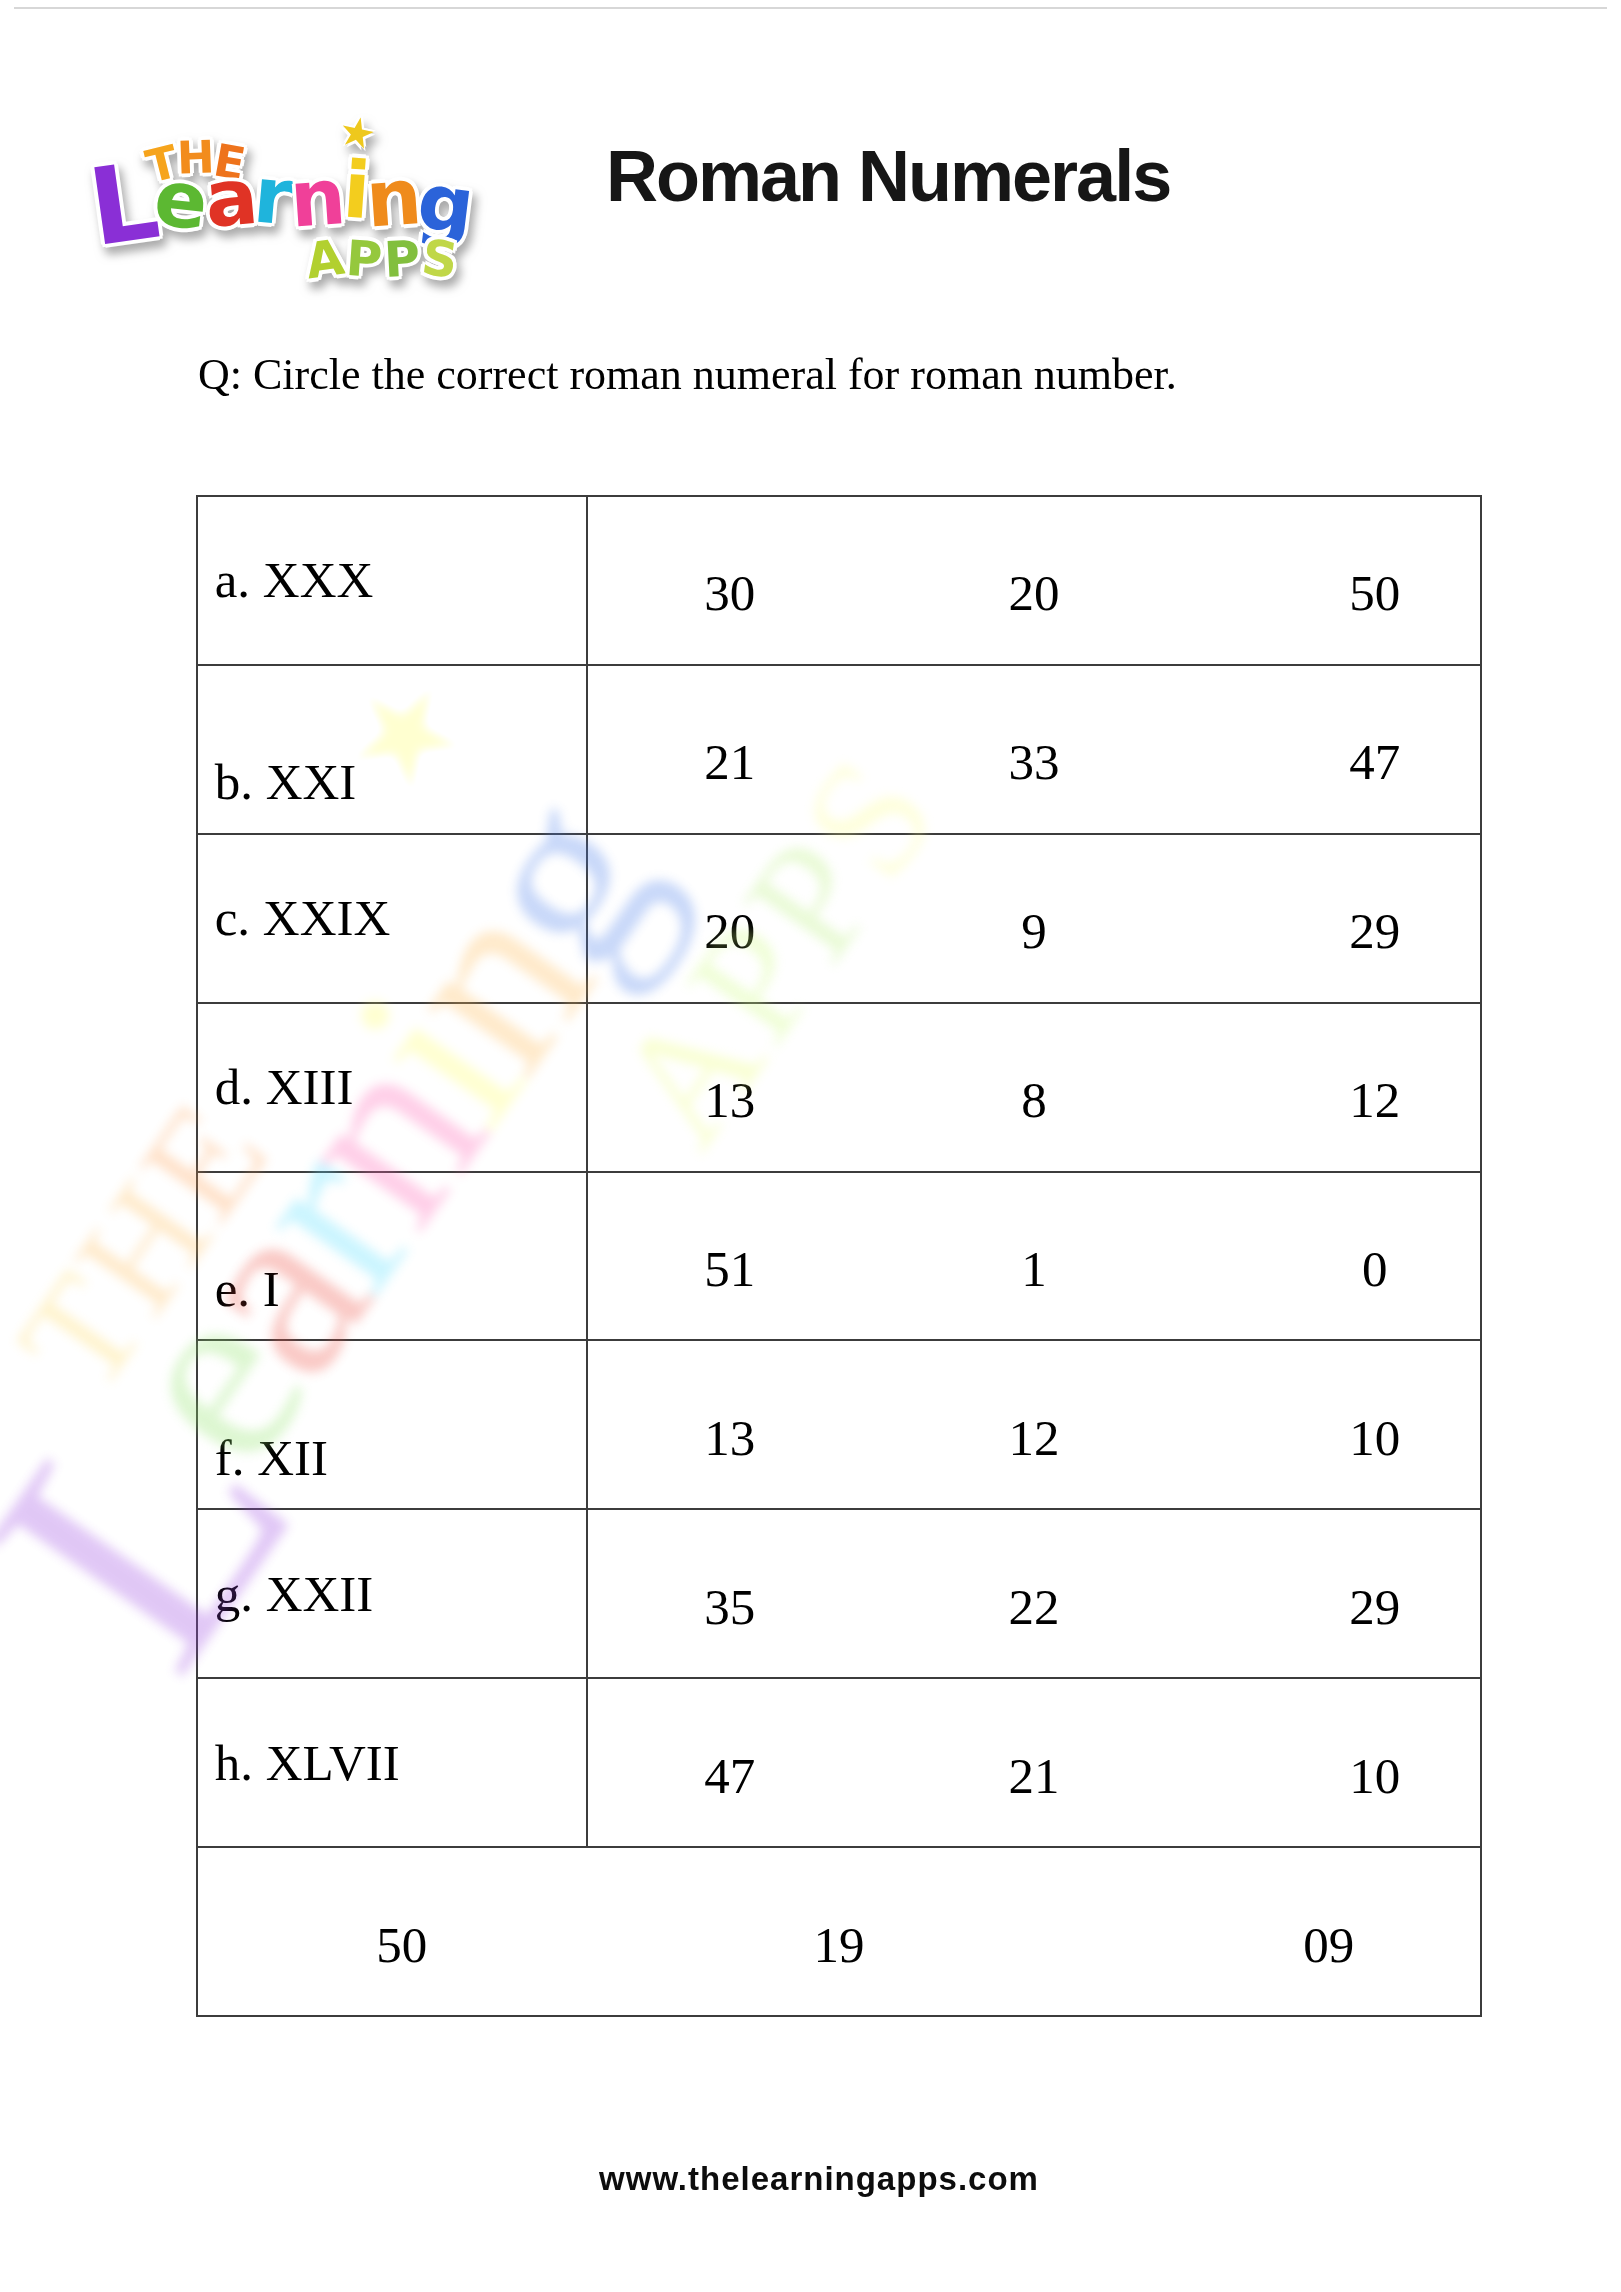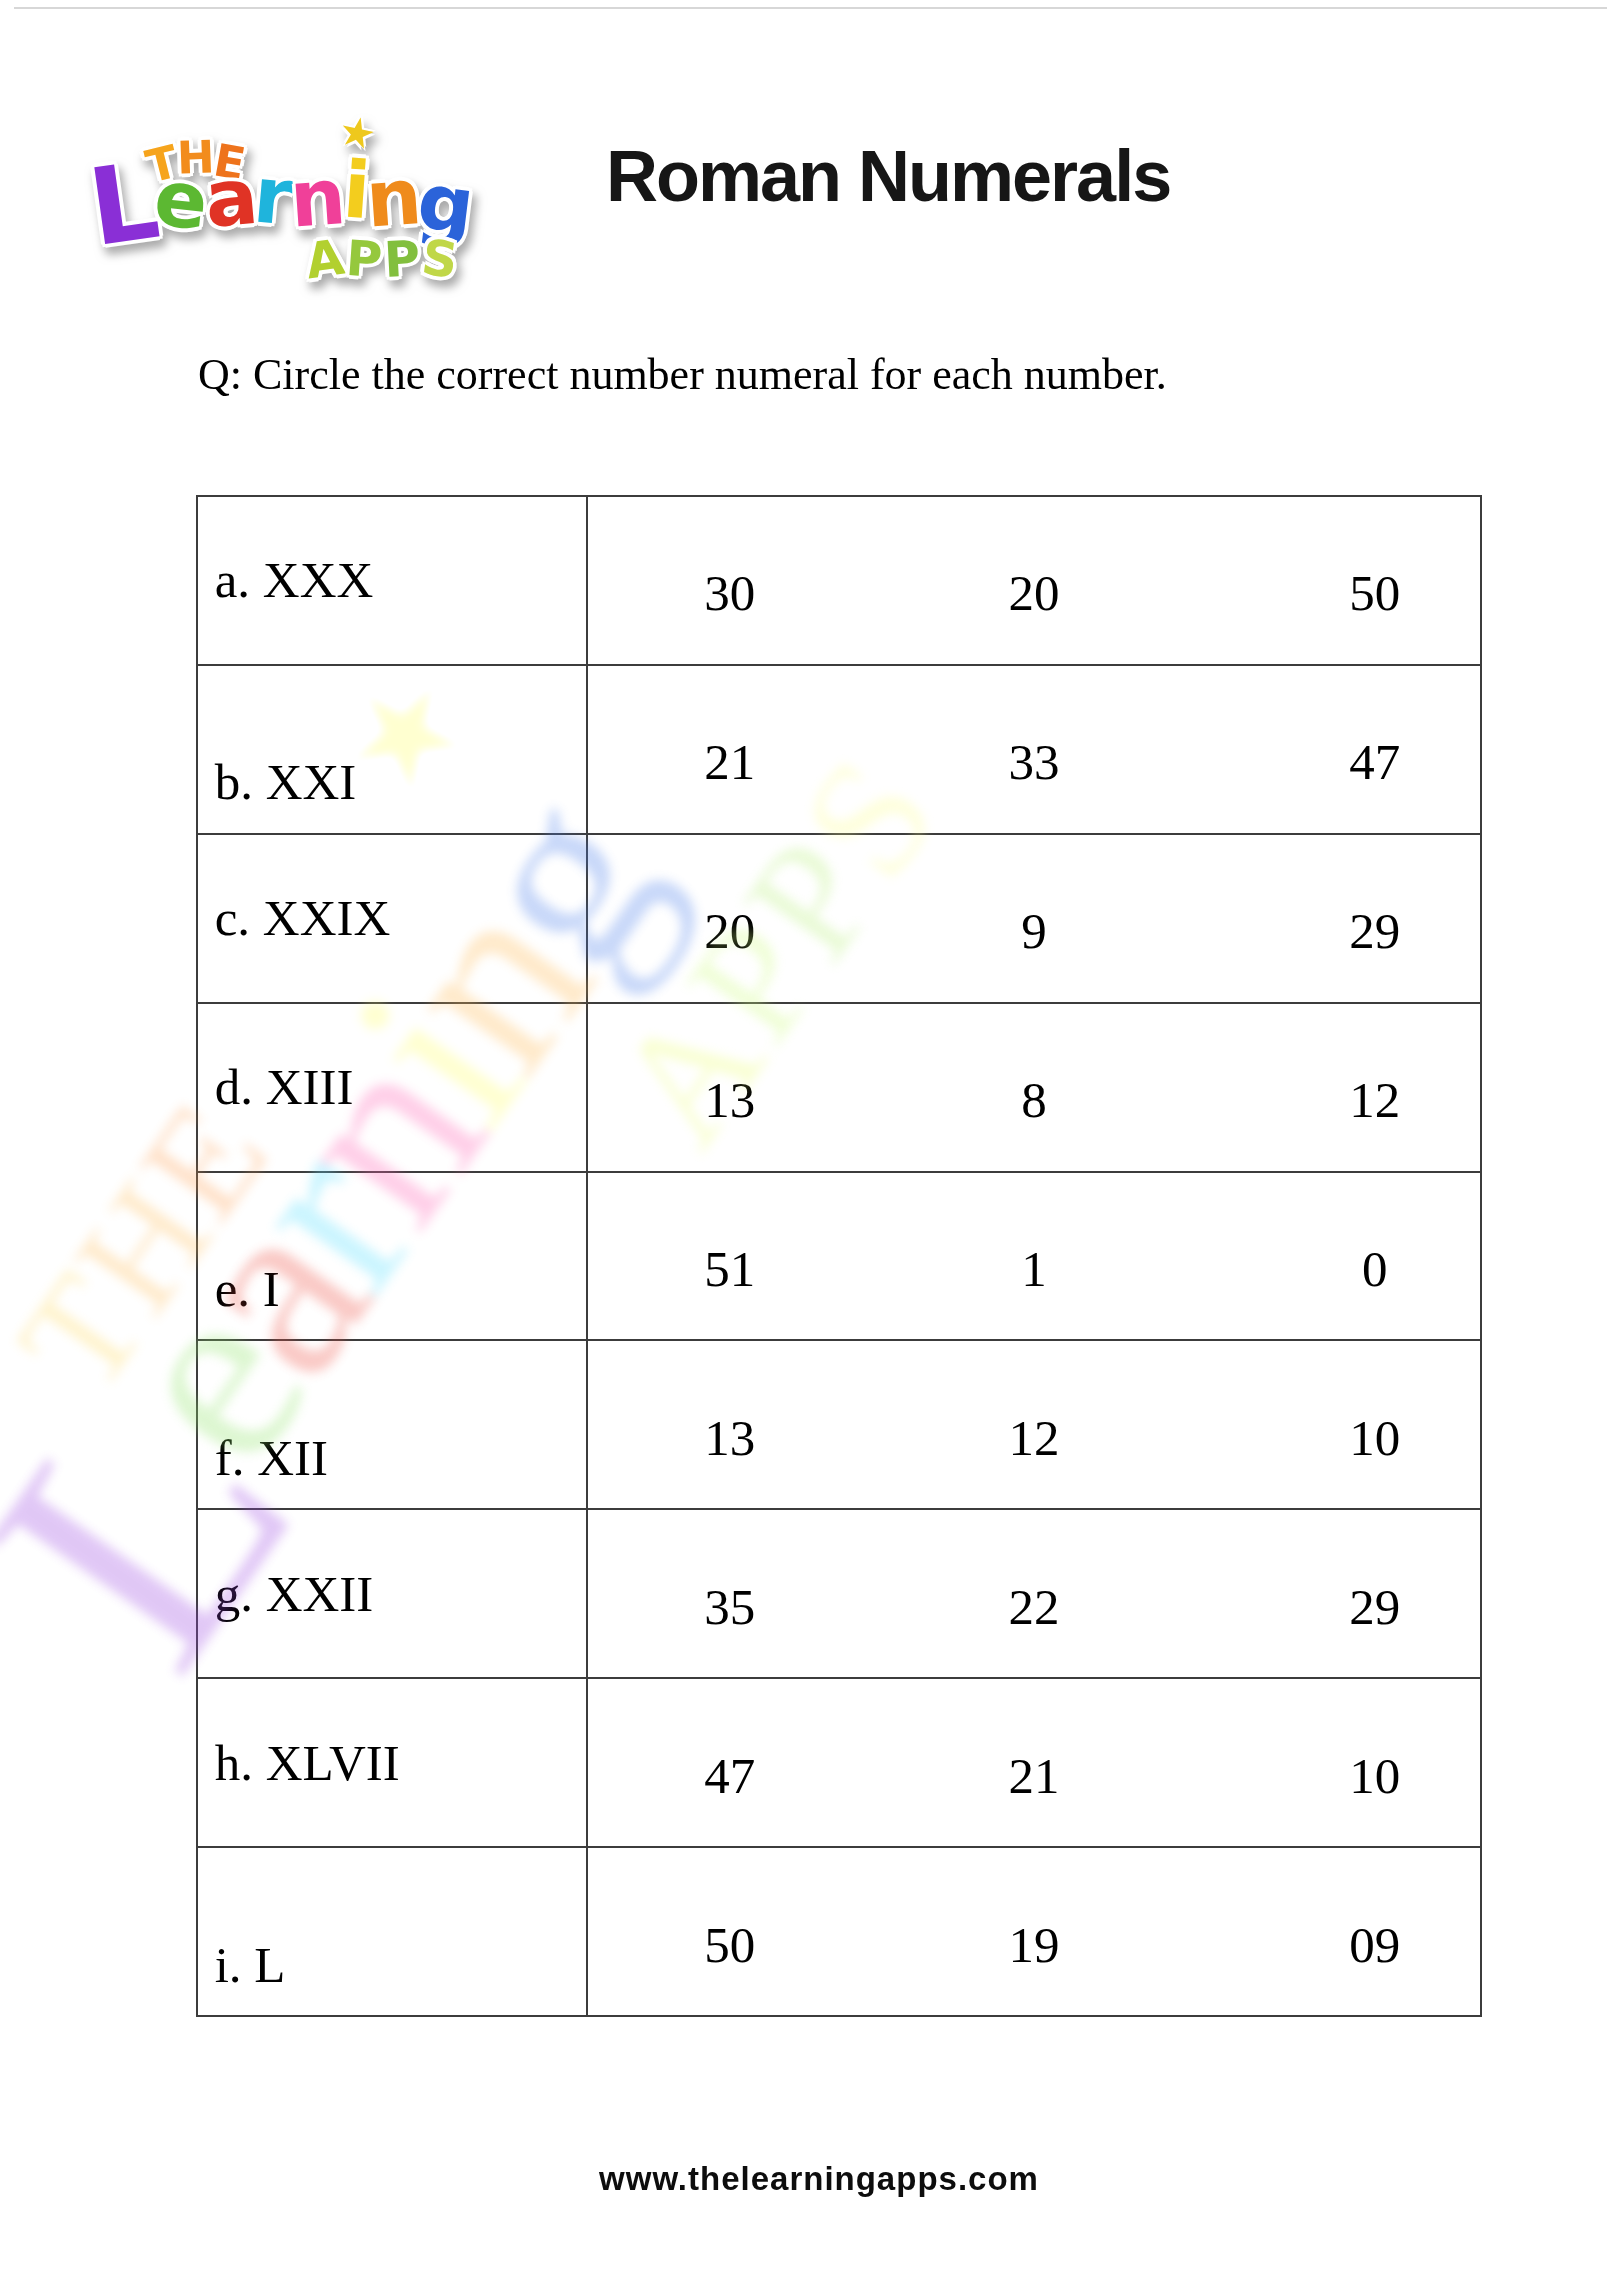--- a/index.html
+++ b/index.html
@@ -108,21 +108,21 @@
 
   <div class="logo" id="header-logo">
     <div class="logo-the"><span class="letter" style="color: rgb(246, 164, 28);">T</span><span class="letter" style="color: rgb(242, 140, 29);">H</span><span class="letter" style="color: rgb(238, 115, 28);">E</span></div>
     <div class="logo-learning"><span class="letter" style="color: rgb(138, 47, 214);">L</span><span class="letter" style="color: rgb(92, 184, 50);">e</span><span class="letter" style="color: rgb(224, 51, 37);">a</span><span class="letter" style="color: rgb(31, 180, 220);">r</span><span class="letter" style="color: rgb(240, 64, 153);">n</span><span class="letter" style="color: rgb(243, 205, 30);">i</span><span class="letter" style="color: rgb(239, 139, 28);">n</span><span class="letter" style="color: rgb(43, 99, 217);">g</span></div>
     <div class="logo-apps"><span class="letter" style="color: rgb(178, 208, 47);">A</span><span class="letter" style="color: rgb(149, 200, 61);">P</span><span class="letter" style="color: rgb(130, 191, 62);">P</span><span class="letter" style="color: rgb(192, 215, 72);">S</span></div>
     <div class="logo-star">★</div>
   </div>
 
   <div class="title">Roman Numerals</div>
 
-  <div class="question">Q: Circle the correct number numeral for each number.</div>
+  <div class="question">Q: Circle the correct roman numeral for roman number.</div>
 
   <div class="sheet-table" id="sheet-table">
   <div class="row">
     <div class="label-cell">
       <span class="row-label">a. XXX</span>
     </div>
     <div class="options-cell">
       <span class="opt opt1">30</span>
       <span class="opt opt2">20</span>
       <span class="opt opt3">50</span>
@@ -200,23 +200,20 @@
       <span class="row-label">h. XLVII</span>
     </div>
     <div class="options-cell">
       <span class="opt opt1">47</span>
       <span class="opt opt2">21</span>
       <span class="opt opt3">10</span>
     </div>
   </div>
 
   <div class="row">
-    <div class="label-cell">
-      <span class="row-label">i. L</span>
-    </div>
     <div class="options-cell">
       <span class="opt opt1">50</span>
       <span class="opt opt2">19</span>
       <span class="opt opt3">09</span>
     </div>
   </div>
 </div>
 
   <div class="watermark" id="watermark">
     <div class="logo-the"><span class="letter" style="color: rgb(246, 164, 28);">T</span><span class="letter" style="color: rgb(242, 140, 29);">H</span><span class="letter" style="color: rgb(238, 115, 28);">E</span></div>

